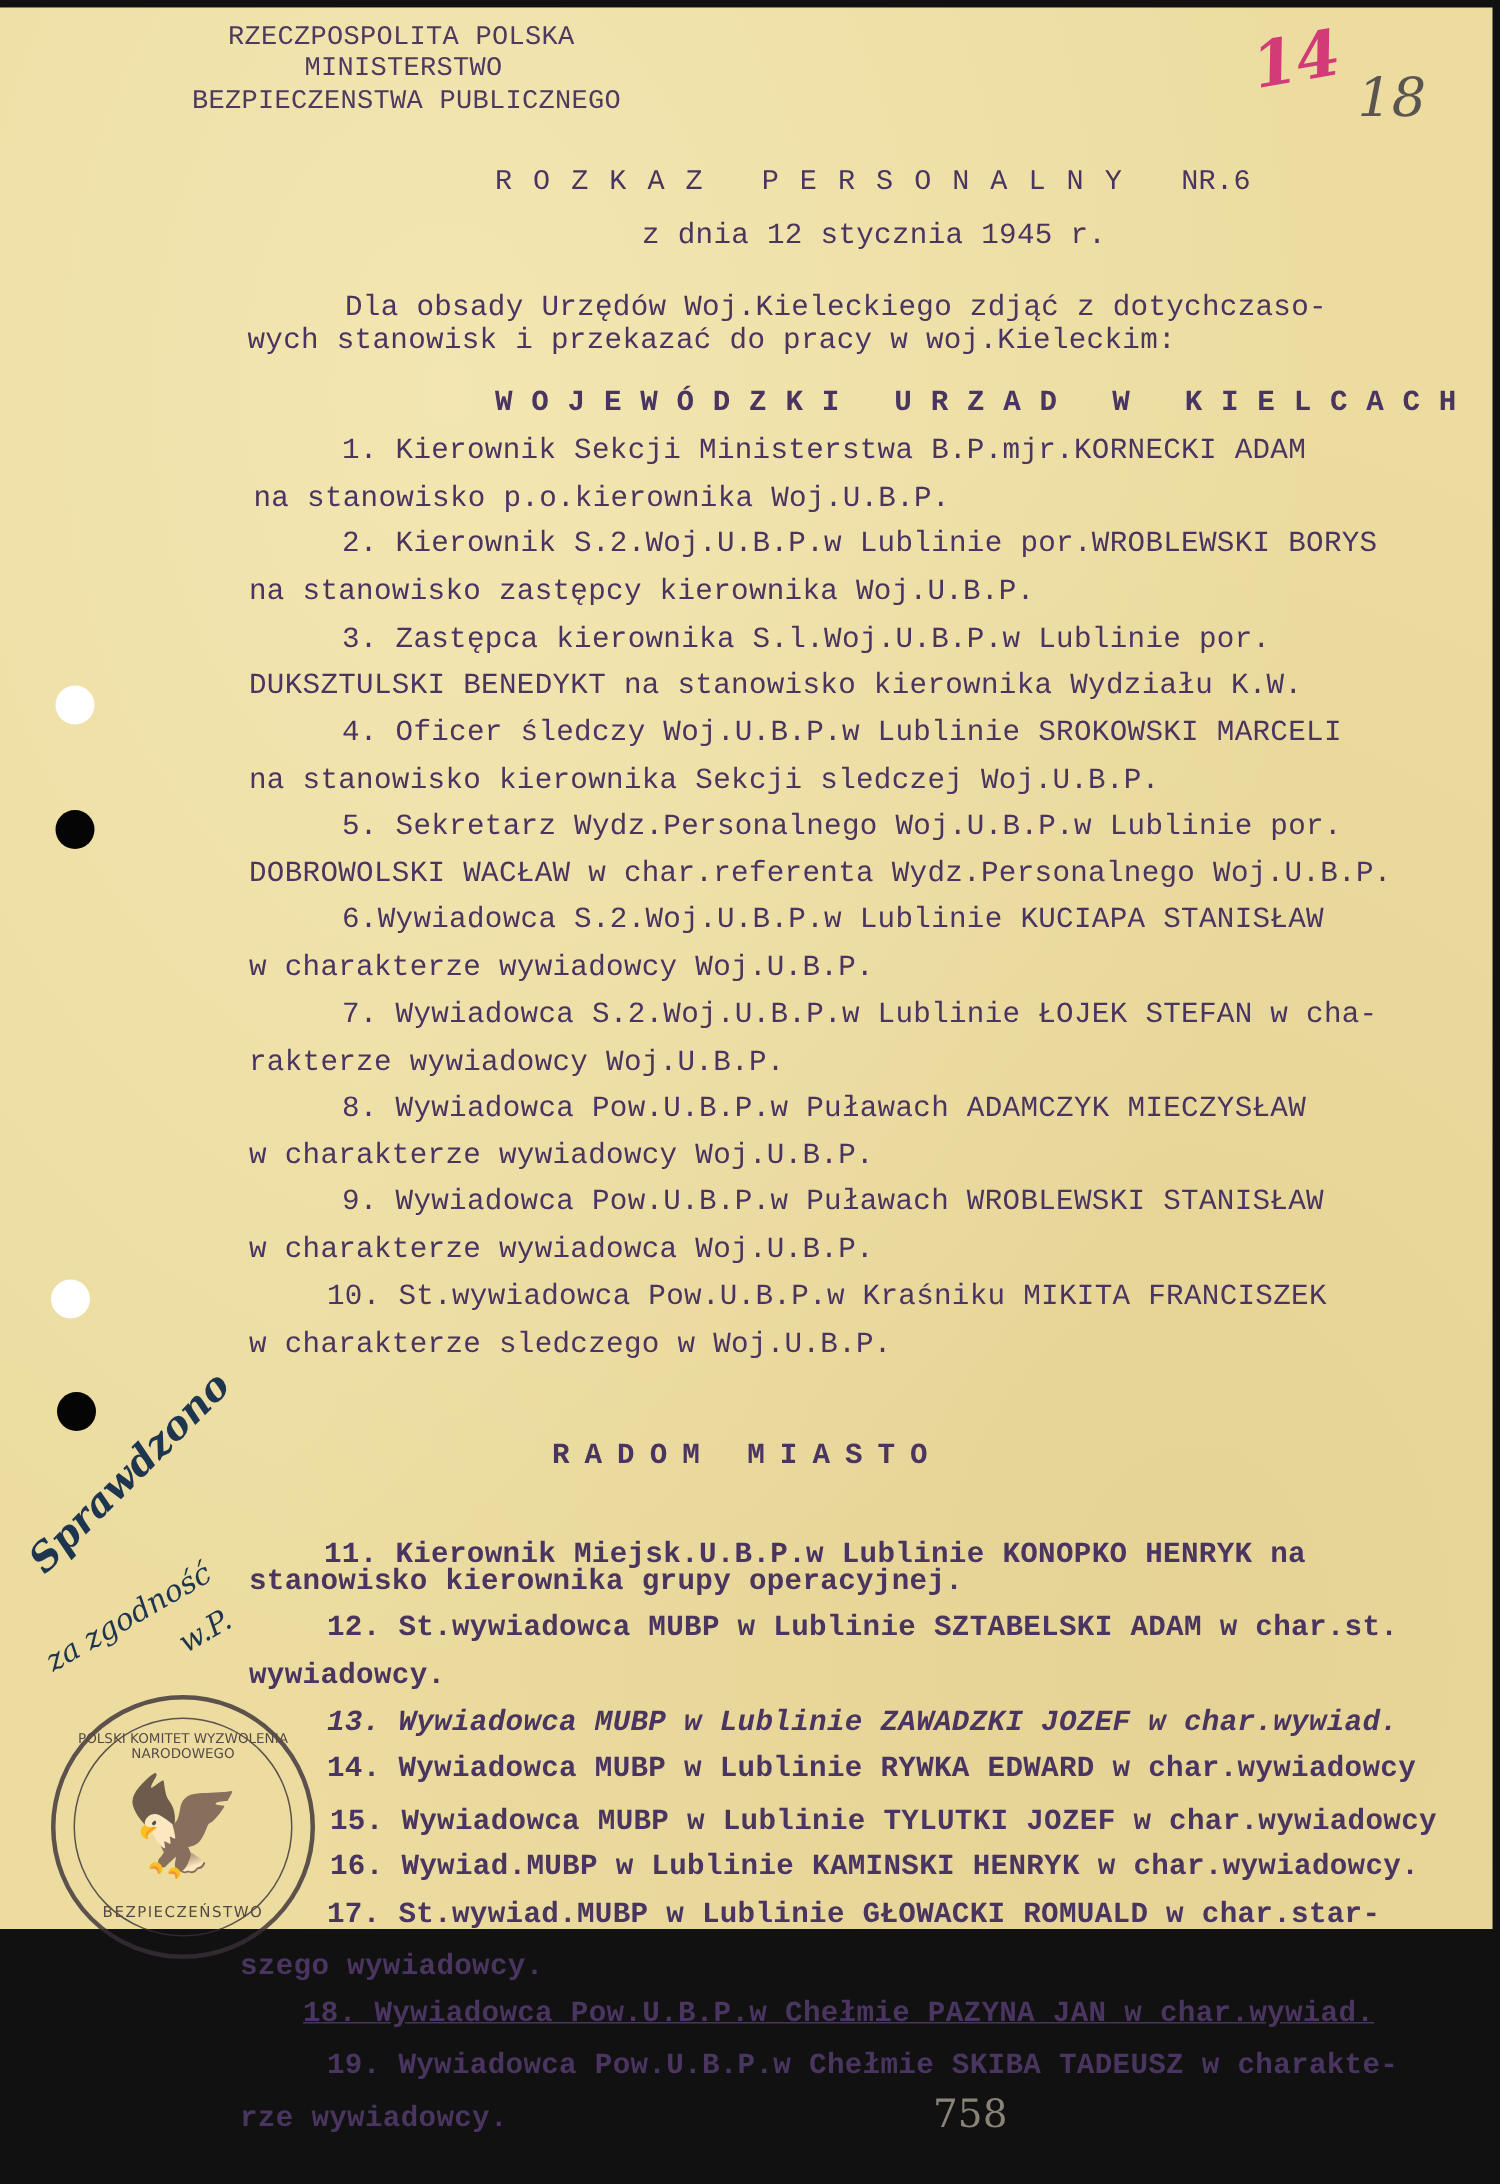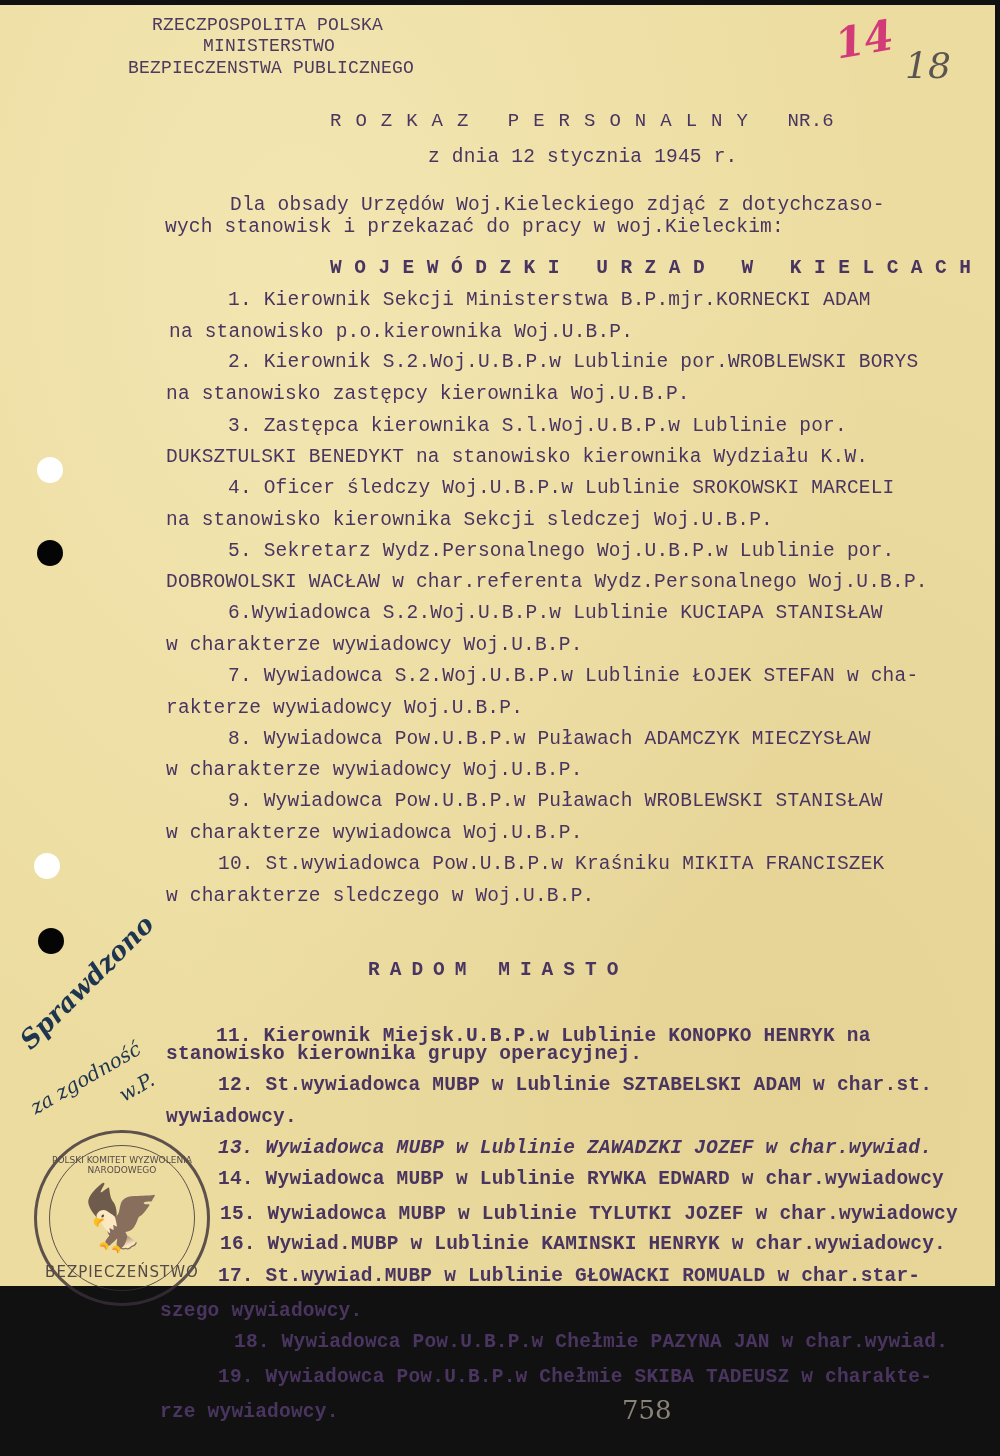--- a/index.html
+++ b/index.html
@@ -31,21 +31,21 @@
   .stamp-inner {
     position: absolute; left: 12px; top: 12px; right: 12px; bottom: 12px;
     border: 1.5px solid #3a2f38; border-radius: 50%;
   }
   .stamp-eagle {
     position: absolute; left: 50%; top: 50%; transform: translate(-50%,-50%);
     font-size: 64px; color: #2f2530; font-family: "DejaVu Sans", sans-serif;
   }
   .stamp-text {
     position: absolute; left: 0; right: 0; bottom: 22px; text-align: center;
-    font-size: 15px; color: #2f2530; font-family: "DejaVu Sans", sans-serif; letter-spacing: 1px;
+    font-size: 10px; color: #2f2530; font-family: "DejaVu Sans", sans-serif; letter-spacing: 1px;
   }
   .stamp-text-top {
     position: absolute; left: 0; right: 0; top: 22px; text-align: center;
     font-size: 9px; color: #2f2530; font-family: "DejaVu Sans", sans-serif;
   }
 </style>
 </head>
 <body>
 
 <div class="paper">
@@ -94,21 +94,21 @@
   <div class="t bold" style="left:216px; top:1020px;">11. Kierownik Miejsk.U.B.P.w Lublinie KONOPKO HENRYK na</div>
   <div class="t bold" style="left:166px; top:1038px;">stanowisko kierownika grupy operacyjnej.</div>
   <div class="t bold" style="left:218px; top:1069px;">12. St.wywiadowca MUBP w Lublinie SZTABELSKI ADAM w char.st.</div>
   <div class="t bold" style="left:166px; top:1101px;">wywiadowcy.</div>
   <div class="t bold" style="left:218px; top:1132px;font-style:italic;">13. Wywiadowca MUBP w Lublinie ZAWADZKI JOZEF w char.wywiad.</div>
   <div class="t bold" style="left:218px; top:1163px;">14. Wywiadowca MUBP w Lublinie RYWKA EDWARD w char.wywiadowcy</div>
   <div class="t bold" style="left:220px; top:1198px;">15. Wywiadowca MUBP w Lublinie TYLUTKI JOZEF w char.wywiadowcy</div>
   <div class="t bold" style="left:220px; top:1228px;">16. Wywiad.MUBP w Lublinie KAMINSKI HENRYK w char.wywiadowcy.</div>
   <div class="t bold" style="left:218px; top:1260px;">17. St.wywiad.MUBP w Lublinie GŁOWACKI ROMUALD w char.star-</div>
   <div class="t bold" style="left:160px; top:1295px;">szego wywiadowcy.</div>
-  <div class="t bold" style="left:234px; top:1326px;">18. Wywiadowca Pow.U.B.P.w Chełmie PAZYNA JAN w char.wywiad.</div>
+  <div class="t bold" style="left:202px; top:1326px;text-decoration:underline;">18. Wywiadowca Pow.U.B.P.w Chełmie PAZYNA JAN w char.wywiad.</div>
   <div class="t bold" style="left:218px; top:1361px;">19. Wywiadowca Pow.U.B.P.w Chełmie SKIBA TADEUSZ w charakte-</div>
   <div class="t bold" style="left:160px; top:1396px;text-align:right;">rze wywiadowcy.</div>
 
   <div class="hand" style="left:622px; top:1390px; font-size:26px; color:#8a8478; font-style:normal;">758</div>
 
   <div class="hole" style="left:37px; top:452px;"></div>
   <div class="hole dark" style="left:37px; top:535px;"></div>
   <div class="hole" style="left:34px; top:848px;"></div>
   <div class="hole dark" style="left:38px; top:923px;"></div>
 

